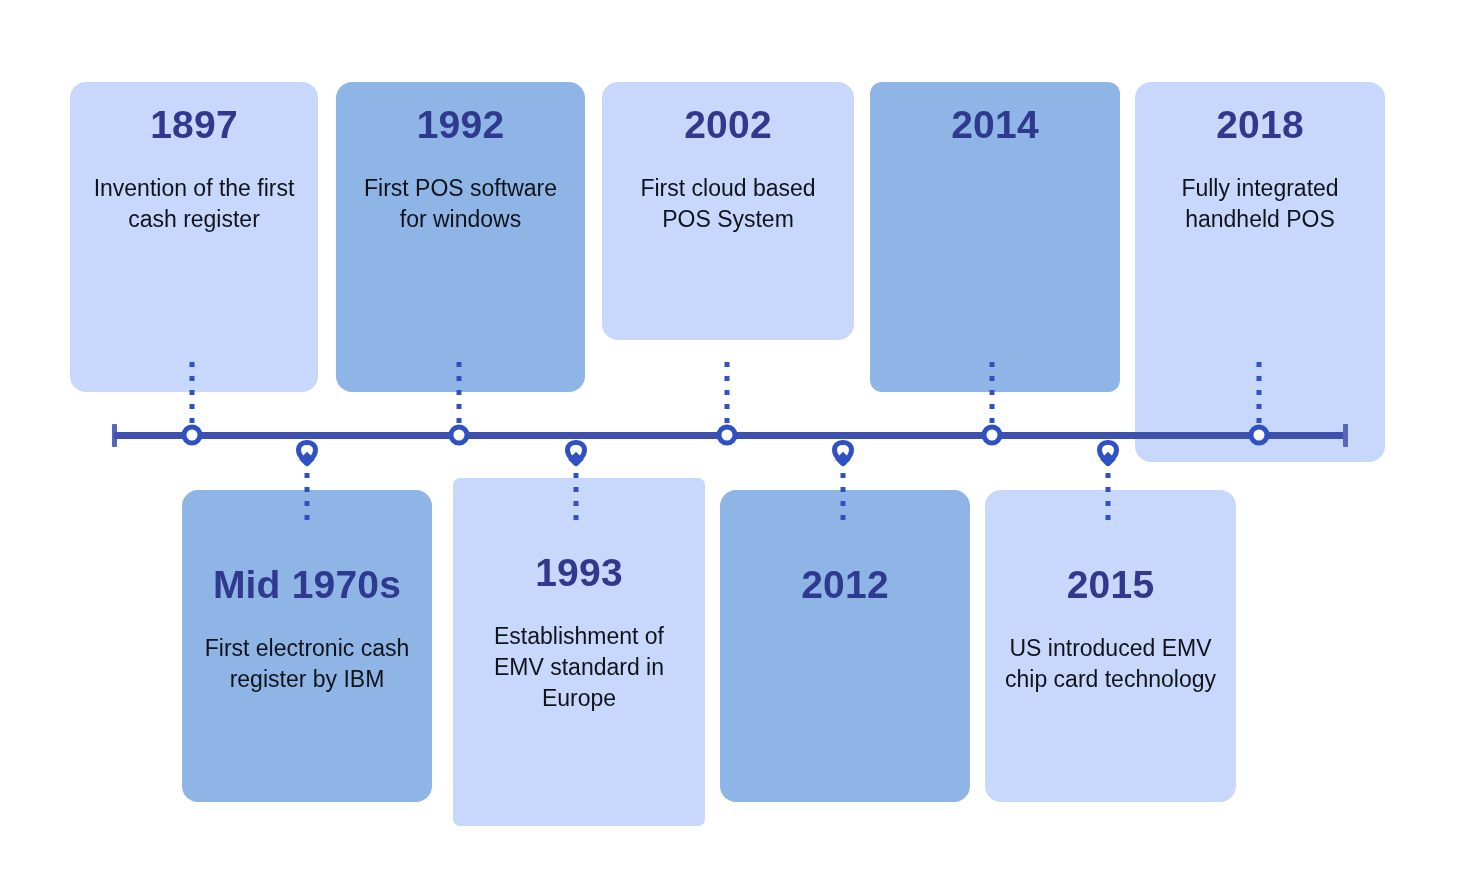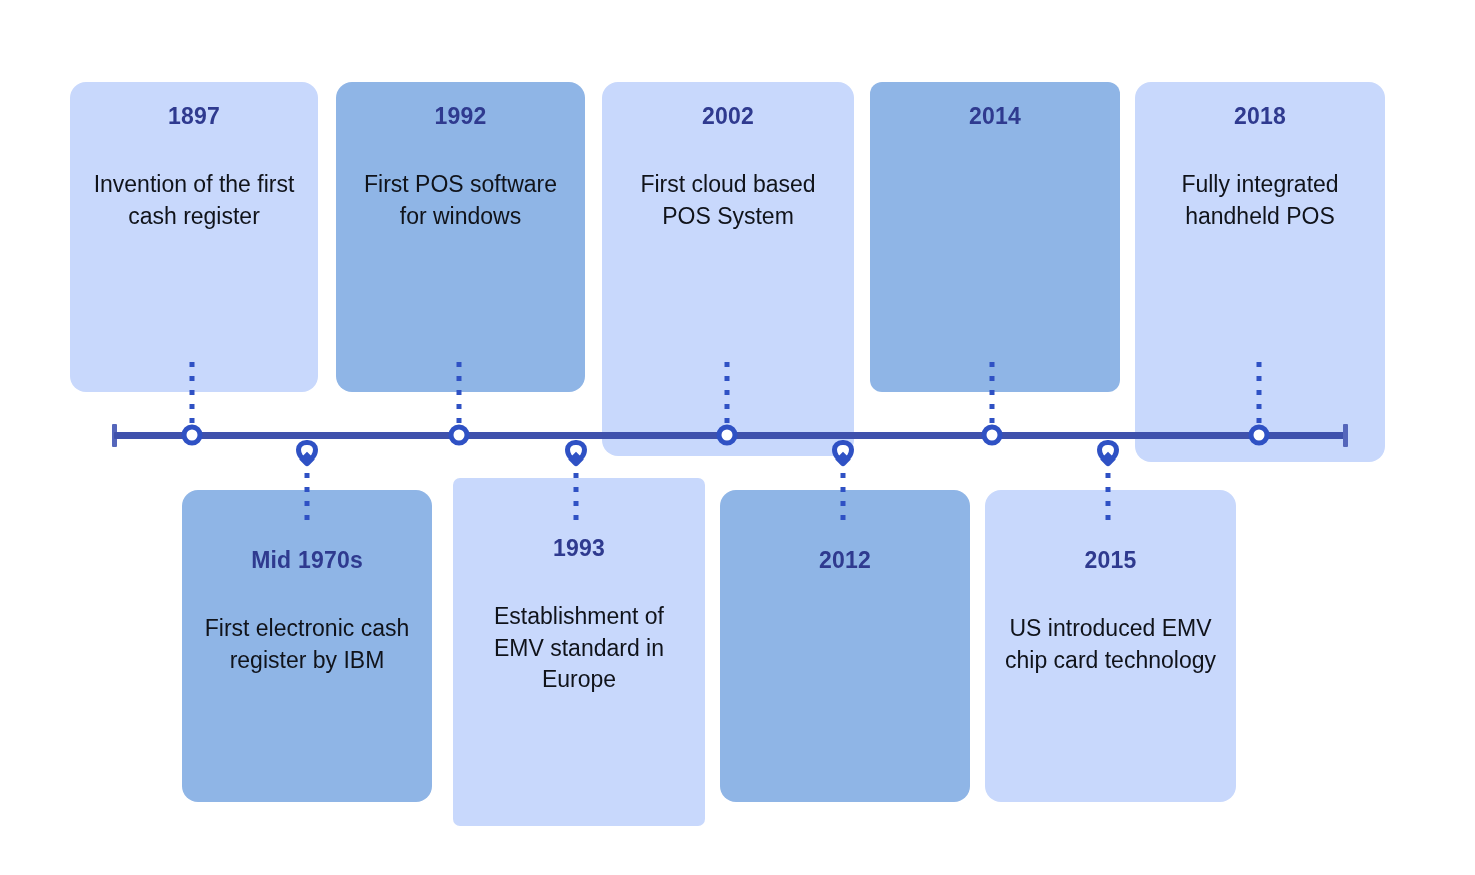--- a/index.html
+++ b/index.html
@@ -28,40 +28,40 @@
     border-radius: 16px;
     display: flex;
     flex-direction: column;
     align-items: center;
     padding: 22px 14px 14px 14px;
   }
   .card.shade-light { background: #c8d8fc; }
   .card.shade-dark  { background: #8fb5e6; }
 
   .card-year {
-    font-size: 23px;
+    font-size: 39px;
     font-weight: bold;
     color: #2f3a8f;
     letter-spacing: 0.2px;
     line-height: 1.1;
     text-align: center;
     white-space: nowrap;
   }
   .card-desc {
-    margin-top: 40px;
+    margin-top: 26px;
     font-size: 23px;
     font-weight: normal;
     color: #10131a;
     line-height: 1.36;
     text-align: center;
   }
 
   
   .card.bottom {
-    padding-top: 58px;
+    padding-top: 74px;
   }
   .card.bottom .card-desc {
   }
 
   
   #axis-line {
     position: absolute;
     left: 114px;
     top: 432px;
     width: 1234px;
@@ -142,21 +142,21 @@
       <div class="card shade-light" style="left: 70px; width: 248px; top: 82px; height: 310px;">
         <div class="card-year">1897</div>
         <div class="card-desc">Invention of the first cash register</div>
       </div>
       <div class="connector" style="left: 192px; top: 362px; height: 61px;"></div>
       <div class="card shade-dark" style="left: 336px; width: 249px; top: 82px; height: 310px;">
         <div class="card-year">1992</div>
         <div class="card-desc">First POS software for windows</div>
       </div>
       <div class="connector" style="left: 459px; top: 362px; height: 61px;"></div>
-      <div class="card shade-light" style="left: 602px; width: 252px; top: 82px; height: 374px;">
+      <div class="card shade-light" style="left: 602px; width: 252px; top: 82px; height: 258px;">
         <div class="card-year">2002</div>
         <div class="card-desc">First cloud based POS System</div>
       </div>
       <div class="connector" style="left: 727px; top: 362px; height: 61px;"></div>
       <div class="card shade-dark" style="left: 870px; width: 250px; top: 82px; height: 310px; border-radius: 12px;">
         <div class="card-year">2014</div>
       </div>
       <div class="connector" style="left: 992px; top: 362px; height: 61px;"></div>
       <div class="card shade-light" style="left: 1135px; width: 250px; top: 82px; height: 380px;">
         <div class="card-year">2018</div>

